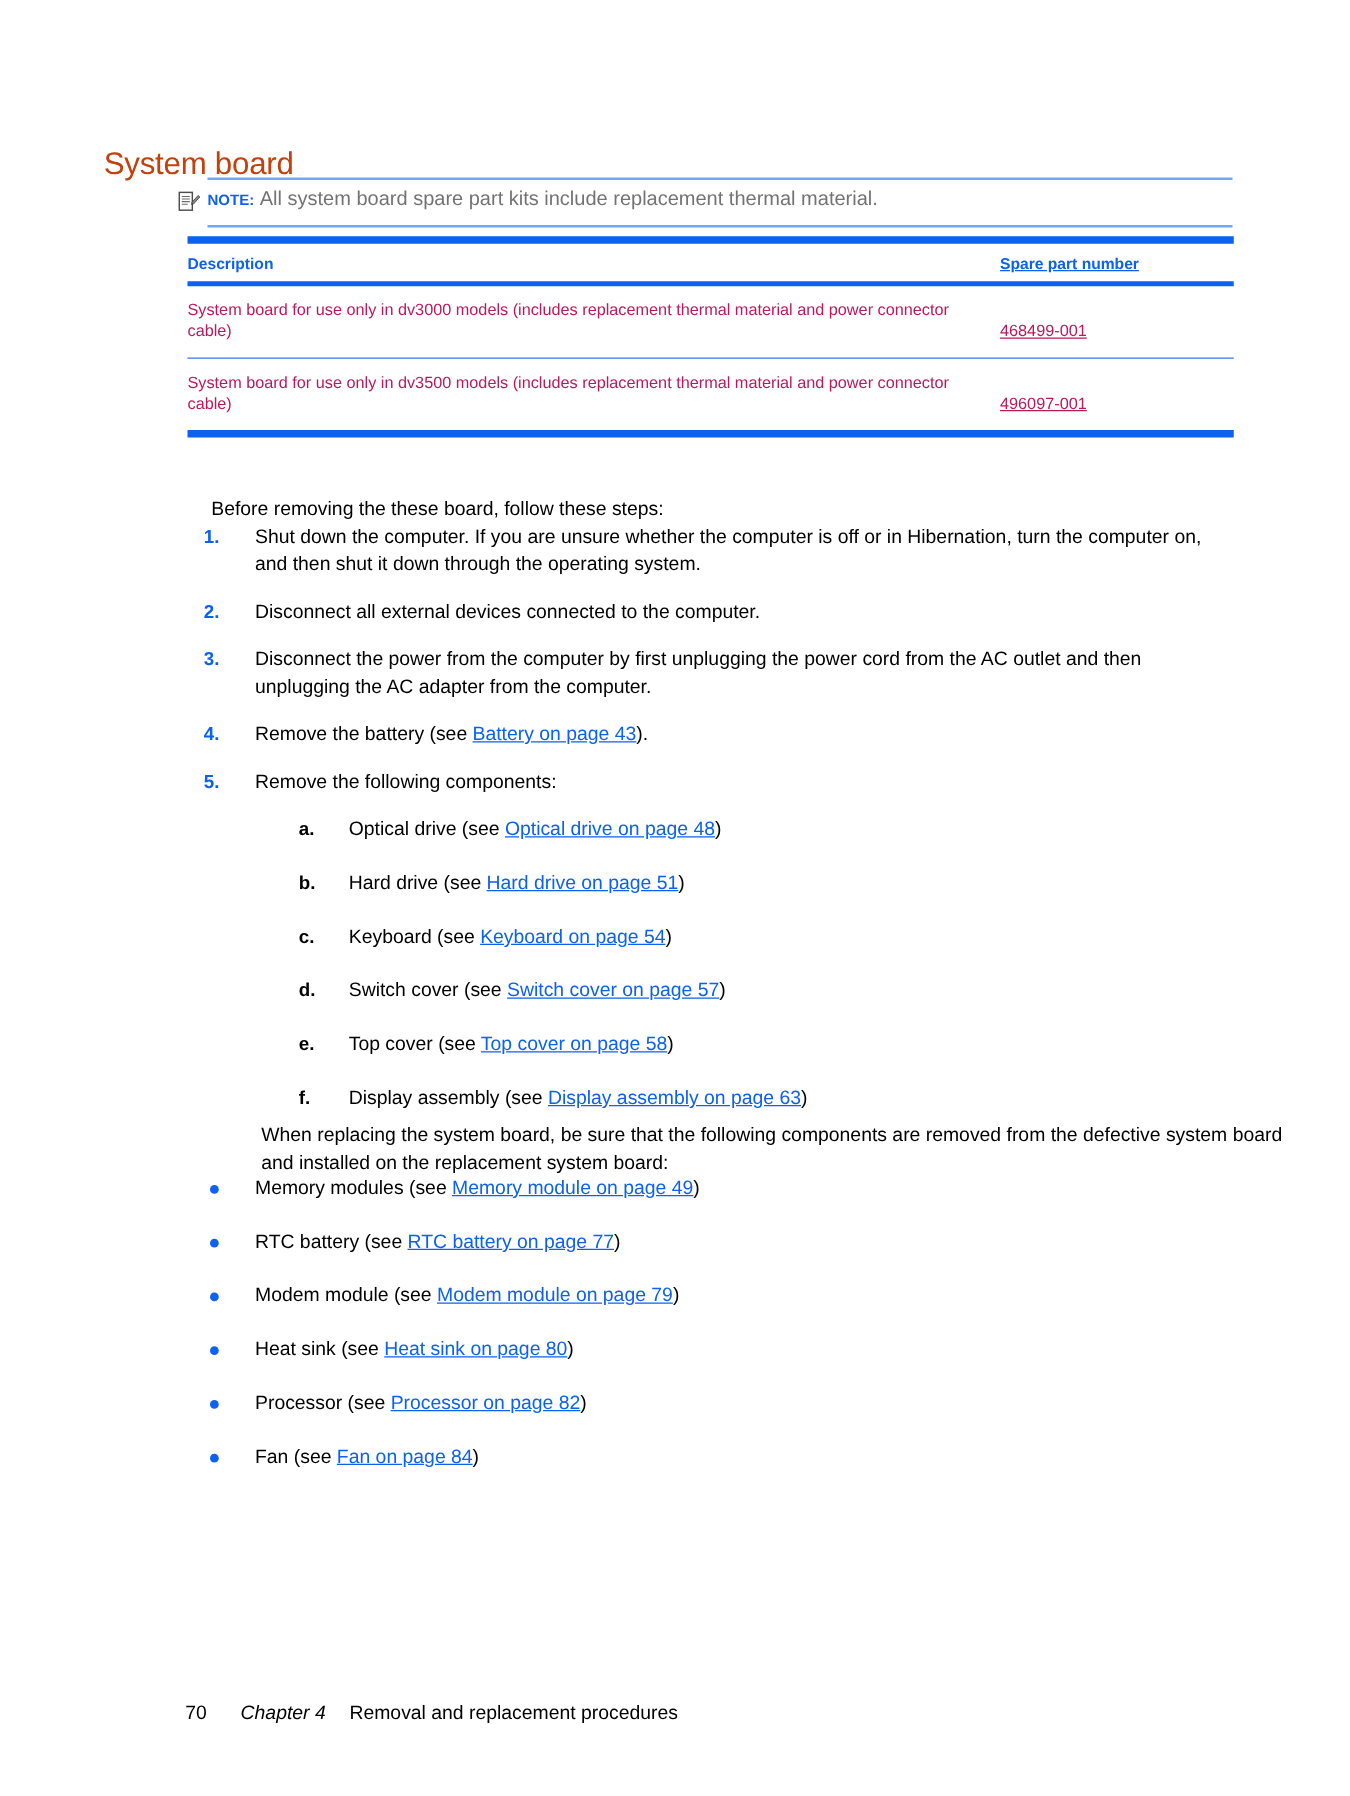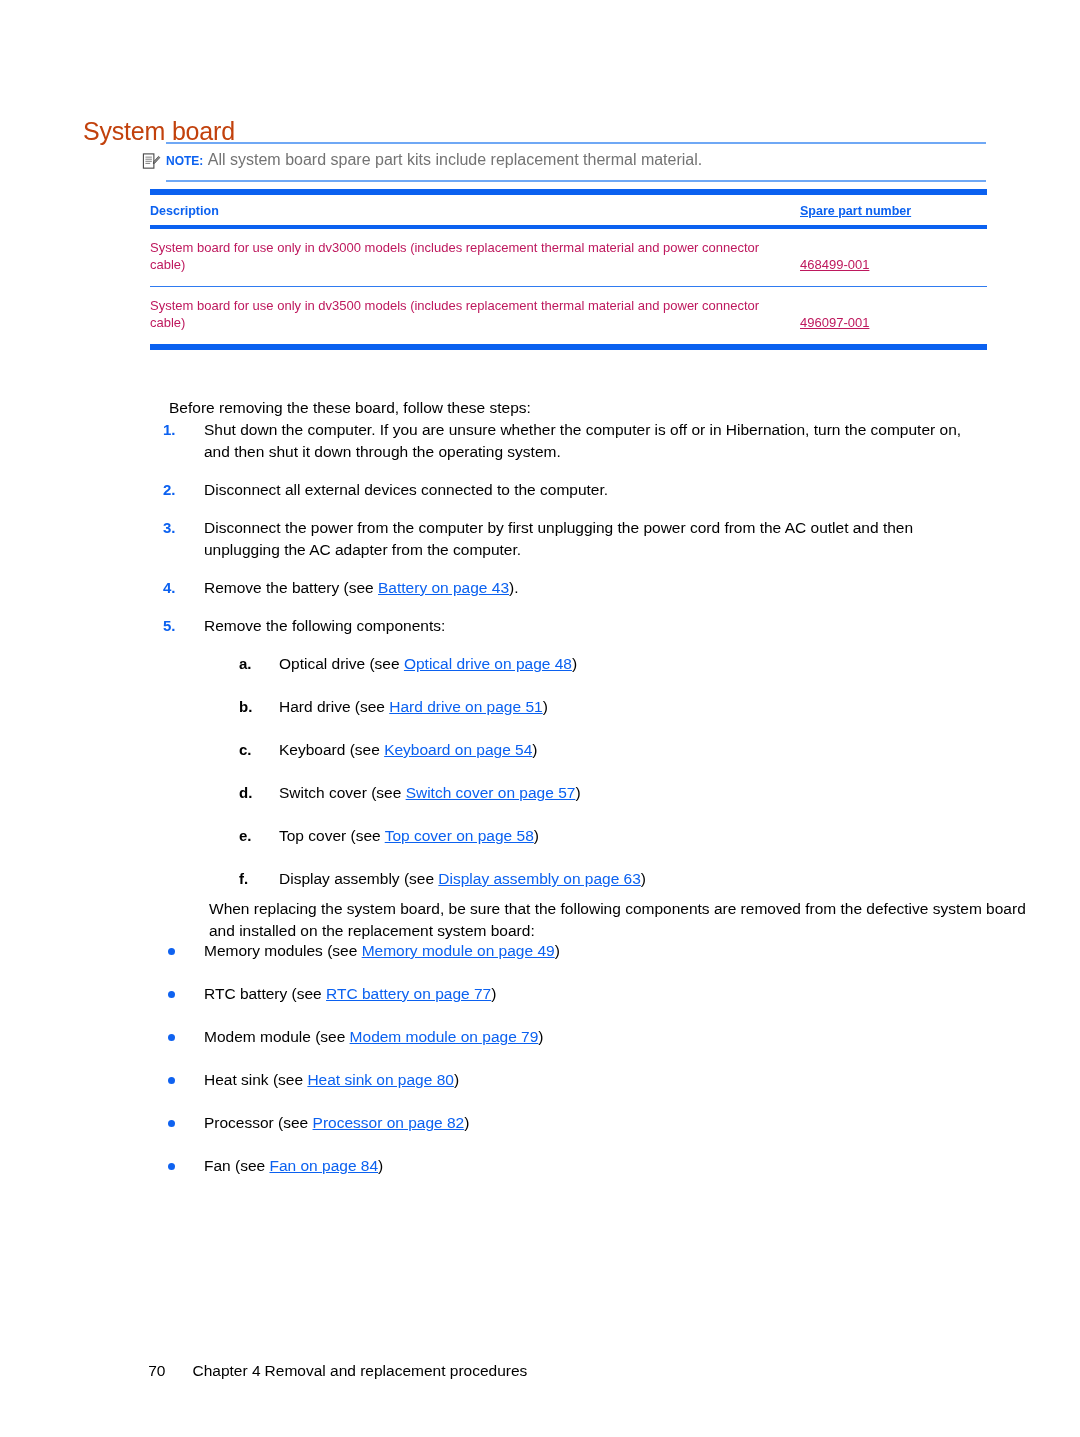--- a/index.html
+++ b/index.html
@@ -207,21 +207,21 @@
   
   .footer {
     position: absolute;
     left: 83px;
     top: 1344px;
     font-size: 15.5px;
     color: #000;
     white-space: pre;
   }
   .footer .pgnum { margin-right: 27px; margin-left: 48px; }
-  .footer .chap  { margin-right: 4px; }
+  .footer .chap  { margin-right: 19px; font-style: italic; }
 </style>
 </head>
 <body>
 
 <div class="page">
 
   <h1 class="page-title">System board</h1>
 
   <div class="note">
     <div class="note-rule"></div>

